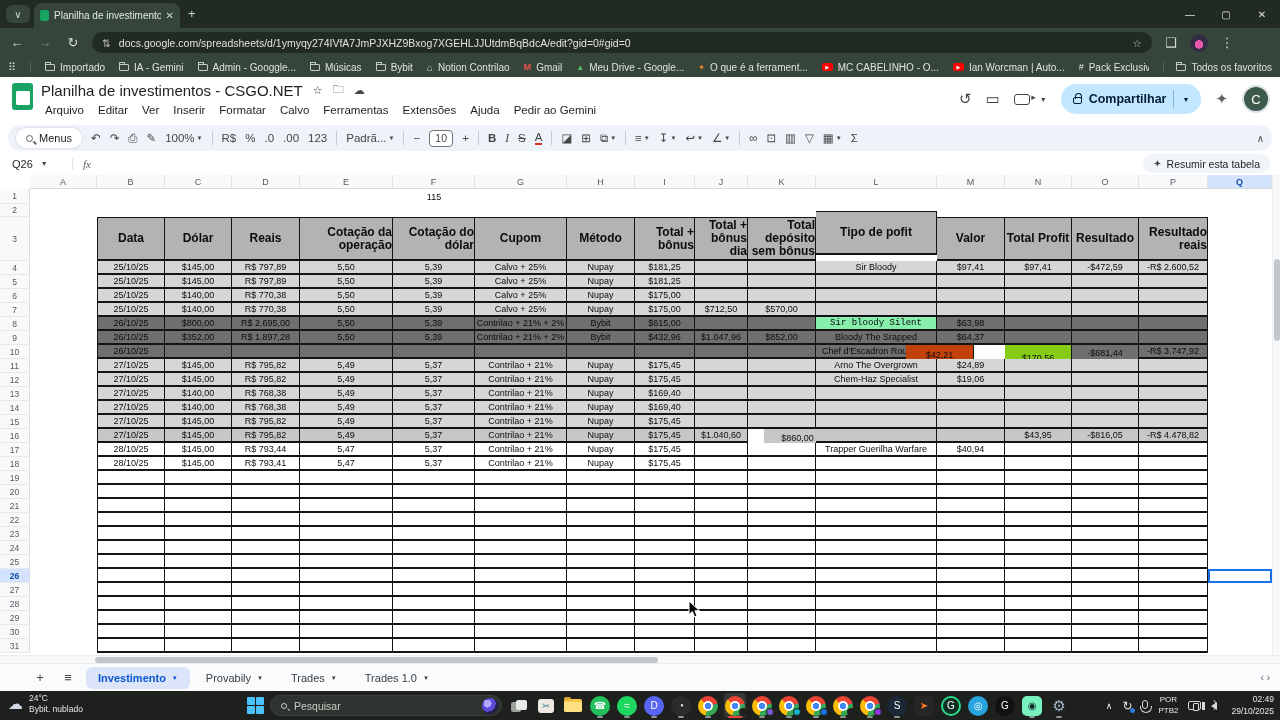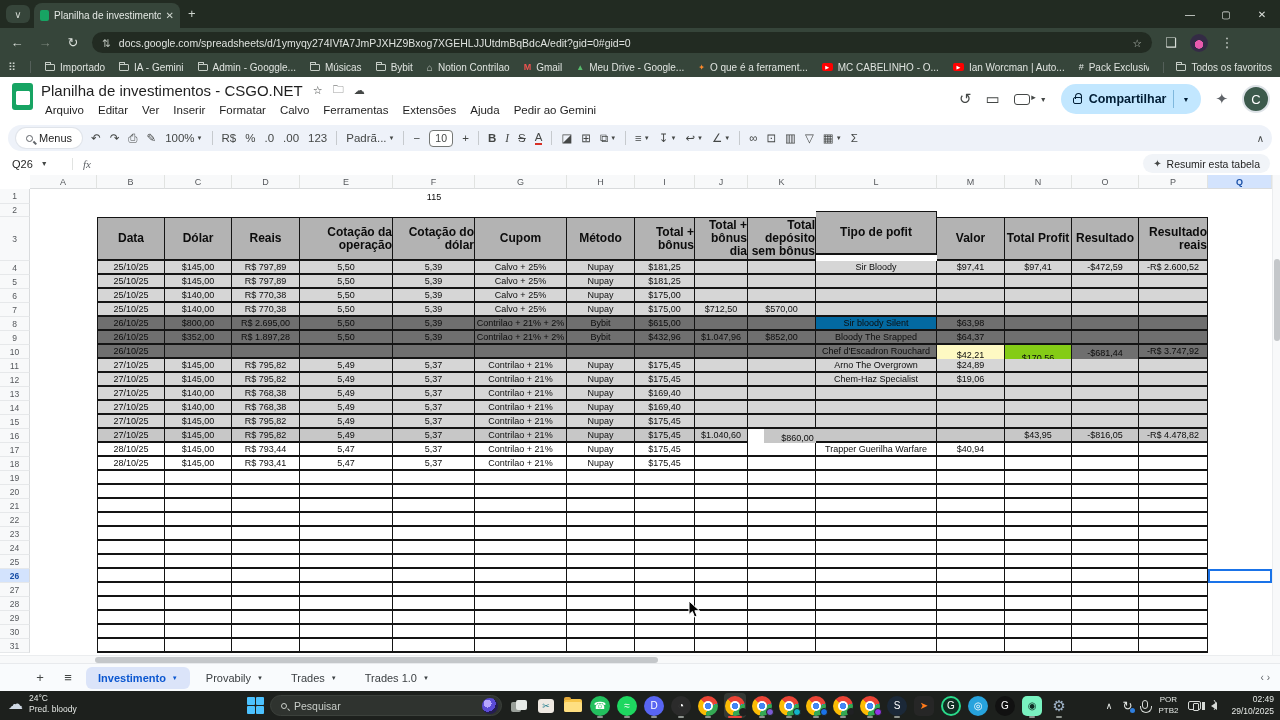--- a/index.html
+++ b/index.html
@@ -568,21 +568,21 @@
       <div class="gcell" style="left: 97px; top: 142px; width: 68px; height: 14px; border-right: 1px solid rgb(20, 20, 20); border-bottom: 2px solid rgb(20, 20, 20); border-left: 1px solid rgb(20, 20, 20); background: rgb(111, 111, 111);">26/10/25</div>
       <div class="gcell" style="left: 165px; top: 142px; width: 67px; height: 14px; border-right: 1px solid rgb(20, 20, 20); border-bottom: 2px solid rgb(20, 20, 20); background: rgb(111, 111, 111);">$800,00</div>
       <div class="gcell" style="left: 232px; top: 142px; width: 68px; height: 14px; border-right: 1px solid rgb(20, 20, 20); border-bottom: 2px solid rgb(20, 20, 20); background: rgb(111, 111, 111);">R$ 2.695,00</div>
       <div class="gcell" style="left: 300px; top: 142px; width: 93px; height: 14px; border-right: 1px solid rgb(20, 20, 20); border-bottom: 2px solid rgb(20, 20, 20); background: rgb(111, 111, 111);">5,50</div>
       <div class="gcell" style="left: 393px; top: 142px; width: 82px; height: 14px; border-right: 1px solid rgb(20, 20, 20); border-bottom: 2px solid rgb(20, 20, 20); background: rgb(111, 111, 111);">5,39</div>
       <div class="gcell" style="left: 475px; top: 142px; width: 92px; height: 14px; border-right: 1px solid rgb(20, 20, 20); border-bottom: 2px solid rgb(20, 20, 20); background: rgb(111, 111, 111);">Contrilao + 21% + 2%</div>
       <div class="gcell" style="left: 567px; top: 142px; width: 68px; height: 14px; border-right: 1px solid rgb(20, 20, 20); border-bottom: 2px solid rgb(20, 20, 20); background: rgb(111, 111, 111);">Bybit</div>
       <div class="gcell" style="left: 635px; top: 142px; width: 60px; height: 14px; border-right: 1px solid rgb(20, 20, 20); border-bottom: 2px solid rgb(20, 20, 20); background: rgb(111, 111, 111);">$615,00</div>
       <div class="gcell" style="left: 695px; top: 142px; width: 53px; height: 14px; border-right: 1px solid rgb(20, 20, 20); border-bottom: 2px solid rgb(20, 20, 20); background: rgb(111, 111, 111);"></div>
       <div class="gcell" style="left: 748px; top: 142px; width: 68px; height: 14px; border-right: 1px solid rgb(20, 20, 20); border-bottom: 2px solid rgb(20, 20, 20); background: rgb(111, 111, 111);"></div>
-      <div class="gcell" style="left: 816px; top: 142px; width: 121px; height: 14px; border-right: 1px solid rgb(20, 20, 20); border-bottom: 2px solid rgb(20, 20, 20); background: #0369a1;">Sir bloody Silent</div>
+      <div class="gcell" style="left: 816px; top: 142px; width: 121px; height: 14px; border-right: 1px solid rgb(20, 20, 20); border-bottom: 2px solid rgb(20, 20, 20); background: #86efac; font-family: Liberation Mono, monospace;">Sir bloody Silent</div>
       <div class="gcell" style="left: 937px; top: 142px; width: 68px; height: 14px; border-right: 1px solid rgb(20, 20, 20); border-bottom: 2px solid rgb(20, 20, 20); background: rgb(111, 111, 111);">$63,98</div>
       <div class="gcell" style="left: 1005px; top: 142px; width: 67px; height: 14px; border-right: 1px solid rgb(20, 20, 20); border-bottom: 2px solid rgb(20, 20, 20); background: rgb(111, 111, 111);"></div>
       <div class="gcell" style="left: 1072px; top: 142px; width: 67px; height: 14px; border-right: 1px solid rgb(20, 20, 20); border-bottom: 2px solid rgb(20, 20, 20); background: rgb(111, 111, 111);"></div>
       <div class="gcell" style="left: 1139px; top: 142px; width: 69px; height: 14px; border-right: 1px solid rgb(20, 20, 20); border-bottom: 2px solid rgb(20, 20, 20); background: rgb(111, 111, 111);"></div>
       <div class="rowhdr" style="top: 156px; height: 14px;">9</div>
       <div class="gcell" style="left: 97px; top: 156px; width: 68px; height: 14px; border-right: 1px solid rgb(20, 20, 20); border-bottom: 2px solid rgb(20, 20, 20); border-left: 1px solid rgb(20, 20, 20); background: rgb(111, 111, 111);">26/10/25</div>
       <div class="gcell" style="left: 165px; top: 156px; width: 67px; height: 14px; border-right: 1px solid rgb(20, 20, 20); border-bottom: 2px solid rgb(20, 20, 20); background: rgb(111, 111, 111);">$352,00</div>
       <div class="gcell" style="left: 232px; top: 156px; width: 68px; height: 14px; border-right: 1px solid rgb(20, 20, 20); border-bottom: 2px solid rgb(20, 20, 20); background: rgb(111, 111, 111);">R$ 1.897,28</div>
       <div class="gcell" style="left: 300px; top: 156px; width: 93px; height: 14px; border-right: 1px solid rgb(20, 20, 20); border-bottom: 2px solid rgb(20, 20, 20); background: rgb(111, 111, 111);">5,50</div>
       <div class="gcell" style="left: 393px; top: 156px; width: 82px; height: 14px; border-right: 1px solid rgb(20, 20, 20); border-bottom: 2px solid rgb(20, 20, 20); background: rgb(111, 111, 111);">5,39</div>
@@ -601,21 +601,21 @@
       <div class="gcell" style="left: 165px; top: 170px; width: 67px; height: 14px; border-right: 1px solid rgb(20, 20, 20); border-bottom: 2px solid rgb(20, 20, 20); background: rgb(111, 111, 111);"></div>
       <div class="gcell" style="left: 232px; top: 170px; width: 68px; height: 14px; border-right: 1px solid rgb(20, 20, 20); border-bottom: 2px solid rgb(20, 20, 20); background: rgb(111, 111, 111);"></div>
       <div class="gcell" style="left: 300px; top: 170px; width: 93px; height: 14px; border-right: 1px solid rgb(20, 20, 20); border-bottom: 2px solid rgb(20, 20, 20); background: rgb(111, 111, 111);"></div>
       <div class="gcell" style="left: 393px; top: 170px; width: 82px; height: 14px; border-right: 1px solid rgb(20, 20, 20); border-bottom: 2px solid rgb(20, 20, 20); background: rgb(111, 111, 111);"></div>
       <div class="gcell" style="left: 475px; top: 170px; width: 92px; height: 14px; border-right: 1px solid rgb(20, 20, 20); border-bottom: 2px solid rgb(20, 20, 20); background: rgb(111, 111, 111);"></div>
       <div class="gcell" style="left: 567px; top: 170px; width: 68px; height: 14px; border-right: 1px solid rgb(20, 20, 20); border-bottom: 2px solid rgb(20, 20, 20); background: rgb(111, 111, 111);"></div>
       <div class="gcell" style="left: 635px; top: 170px; width: 60px; height: 14px; border-right: 1px solid rgb(20, 20, 20); border-bottom: 2px solid rgb(20, 20, 20); background: rgb(111, 111, 111);"></div>
       <div class="gcell" style="left: 695px; top: 170px; width: 53px; height: 14px; border-right: 1px solid rgb(20, 20, 20); border-bottom: 2px solid rgb(20, 20, 20); background: rgb(111, 111, 111);"></div>
       <div class="gcell" style="left: 748px; top: 170px; width: 68px; height: 14px; border-right: 1px solid rgb(20, 20, 20); border-bottom: 2px solid rgb(20, 20, 20); background: rgb(111, 111, 111);"></div>
       <div class="gcell" style="left: 816px; top: 170px; width: 121px; height: 14px; border-right: 1px solid rgb(20, 20, 20); border-bottom: 2px solid rgb(20, 20, 20); background: rgb(111, 111, 111);">Chef d'Escadron Rouchard</div>
-      <div class="gcell" style="left: 937px; top: 170px; width: 68px; height: 21px; border-right: 1px solid rgb(20, 20, 20); border-bottom: 2px solid rgb(20, 20, 20); background: #fef9c3;">$42,21</div>
+      <div class="gcell" style="left: 906px; top: 170px; width: 68px; height: 21px; border-right: 1px solid rgb(20, 20, 20); border-bottom: 2px solid rgb(20, 20, 20); background: #c2410c;">$42,21</div>
       <div class="gcell" style="left: 1005px; top: 170px; width: 67px; height: 28px; border-right: 1px solid rgb(20, 20, 20); border-bottom: 2px solid rgb(20, 20, 20); background: #84cc16;">$170,56</div>
       <div class="gcell" style="left: 1072px; top: 170px; width: 67px; height: 18px; border-right: 1px solid rgb(20, 20, 20); border-bottom: 2px solid rgb(20, 20, 20); background: rgb(111, 111, 111);">-$681,44</div>
       <div class="gcell" style="left: 1139px; top: 170px; width: 69px; height: 14px; border-right: 1px solid rgb(20, 20, 20); border-bottom: 2px solid rgb(20, 20, 20); background: rgb(111, 111, 111);">-R$ 3.747,92</div>
       <div class="rowhdr" style="top: 184px; height: 14px;">11</div>
       <div class="gcell" style="left: 97px; top: 184px; width: 68px; height: 14px; border-right: 1px solid rgb(20, 20, 20); border-bottom: 2px solid rgb(20, 20, 20); border-left: 1px solid rgb(20, 20, 20); background: rgb(214, 214, 214);">27/10/25</div>
       <div class="gcell" style="left: 165px; top: 184px; width: 67px; height: 14px; border-right: 1px solid rgb(20, 20, 20); border-bottom: 2px solid rgb(20, 20, 20); background: rgb(214, 214, 214);">$145,00</div>
       <div class="gcell" style="left: 232px; top: 184px; width: 68px; height: 14px; border-right: 1px solid rgb(20, 20, 20); border-bottom: 2px solid rgb(20, 20, 20); background: rgb(214, 214, 214);">R$ 795,82</div>
       <div class="gcell" style="left: 300px; top: 184px; width: 93px; height: 14px; border-right: 1px solid rgb(20, 20, 20); border-bottom: 2px solid rgb(20, 20, 20); background: rgb(214, 214, 214);">5,49</div>
       <div class="gcell" style="left: 393px; top: 184px; width: 82px; height: 14px; border-right: 1px solid rgb(20, 20, 20); border-bottom: 2px solid rgb(20, 20, 20); background: rgb(214, 214, 214);">5,37</div>
       <div class="gcell" style="left: 475px; top: 184px; width: 92px; height: 14px; border-right: 1px solid rgb(20, 20, 20); border-bottom: 2px solid rgb(20, 20, 20); background: rgb(214, 214, 214);">Contrilao + 21%</div>
@@ -979,21 +979,21 @@
         </span>
       </span>
     <span class="tabsbar-end">‹ ›</span>
   </div>
 
   <div class="taskbar">
     <div class="weather">
       <span class="cloud">☁</span>
       <span class="wt">
         <span>24°C</span><br>
-        <span>Pred. bloody</span>
+        <span>Bybit. nublado</span>
       </span>
     </div>
     <div class="tb-center">
       <span class="startbtn">
           <i></i>
           <i></i>
           <i></i>
           <i></i>
         </span>
       <div class="searchpill">

